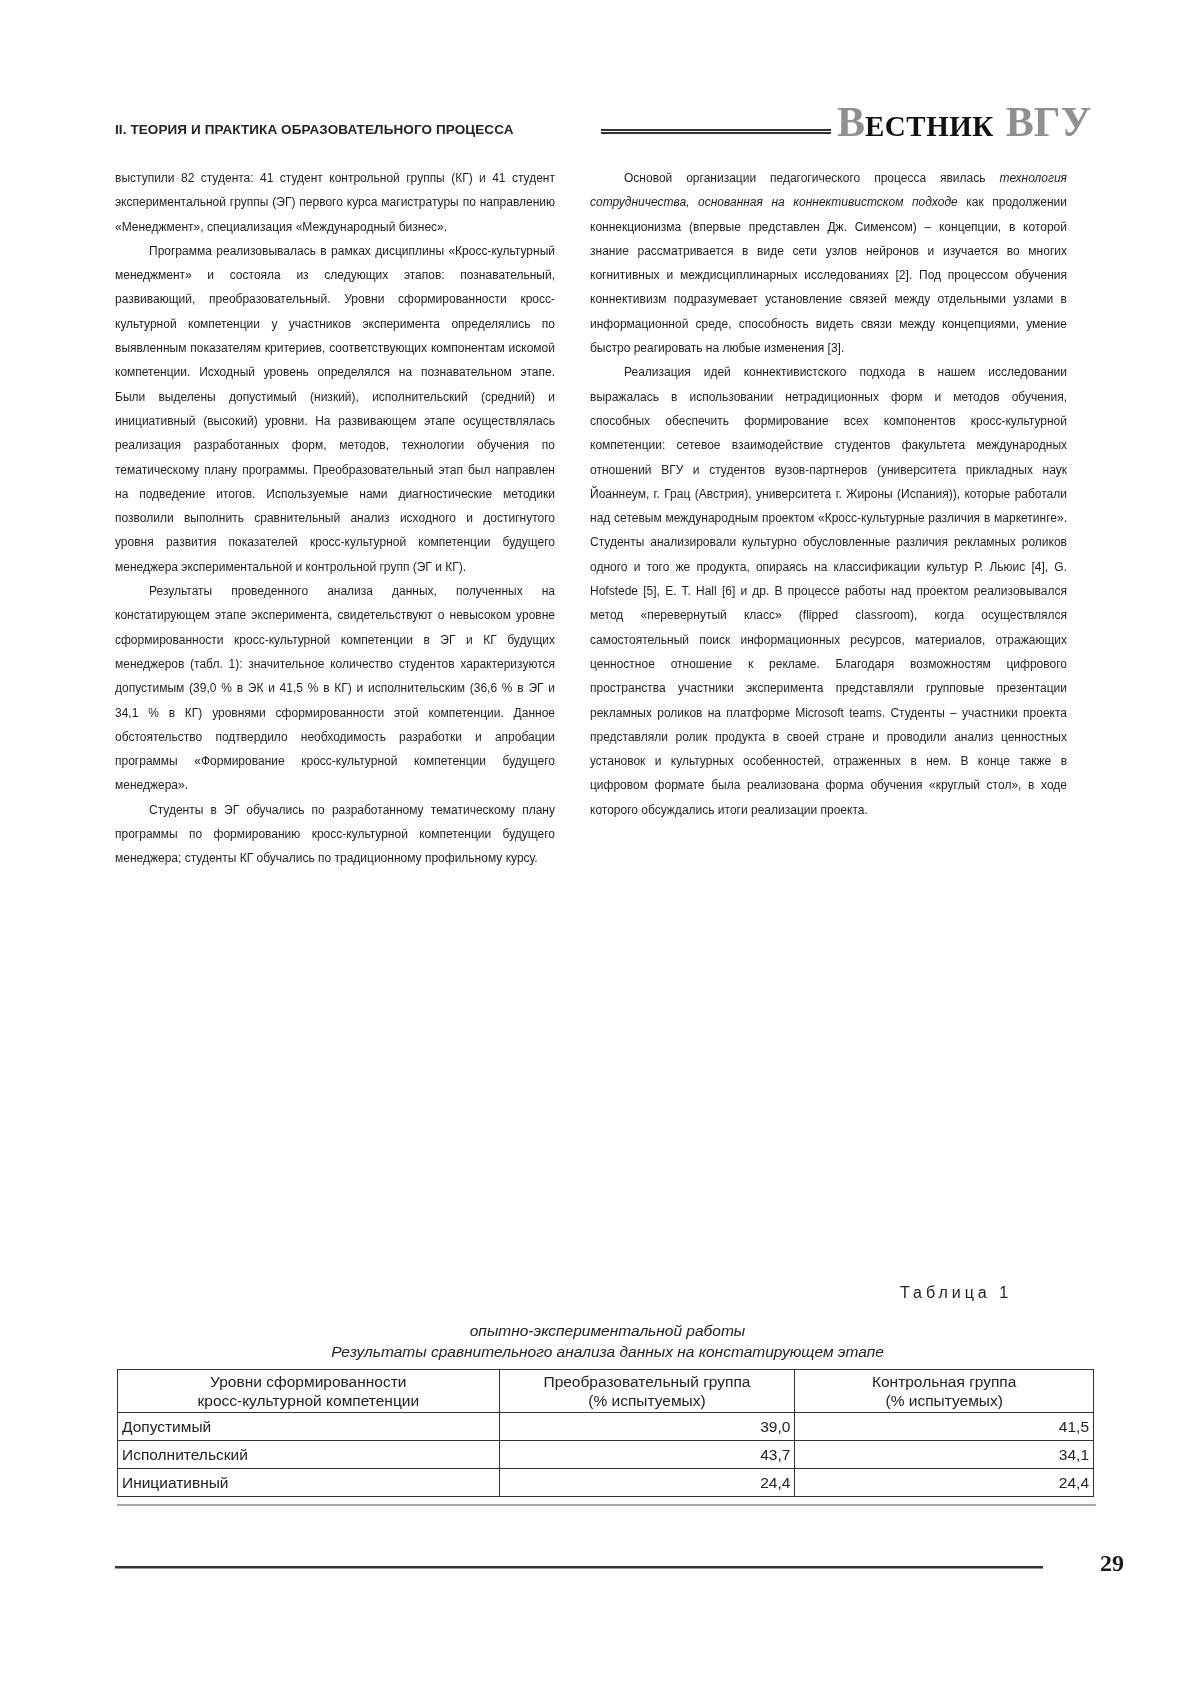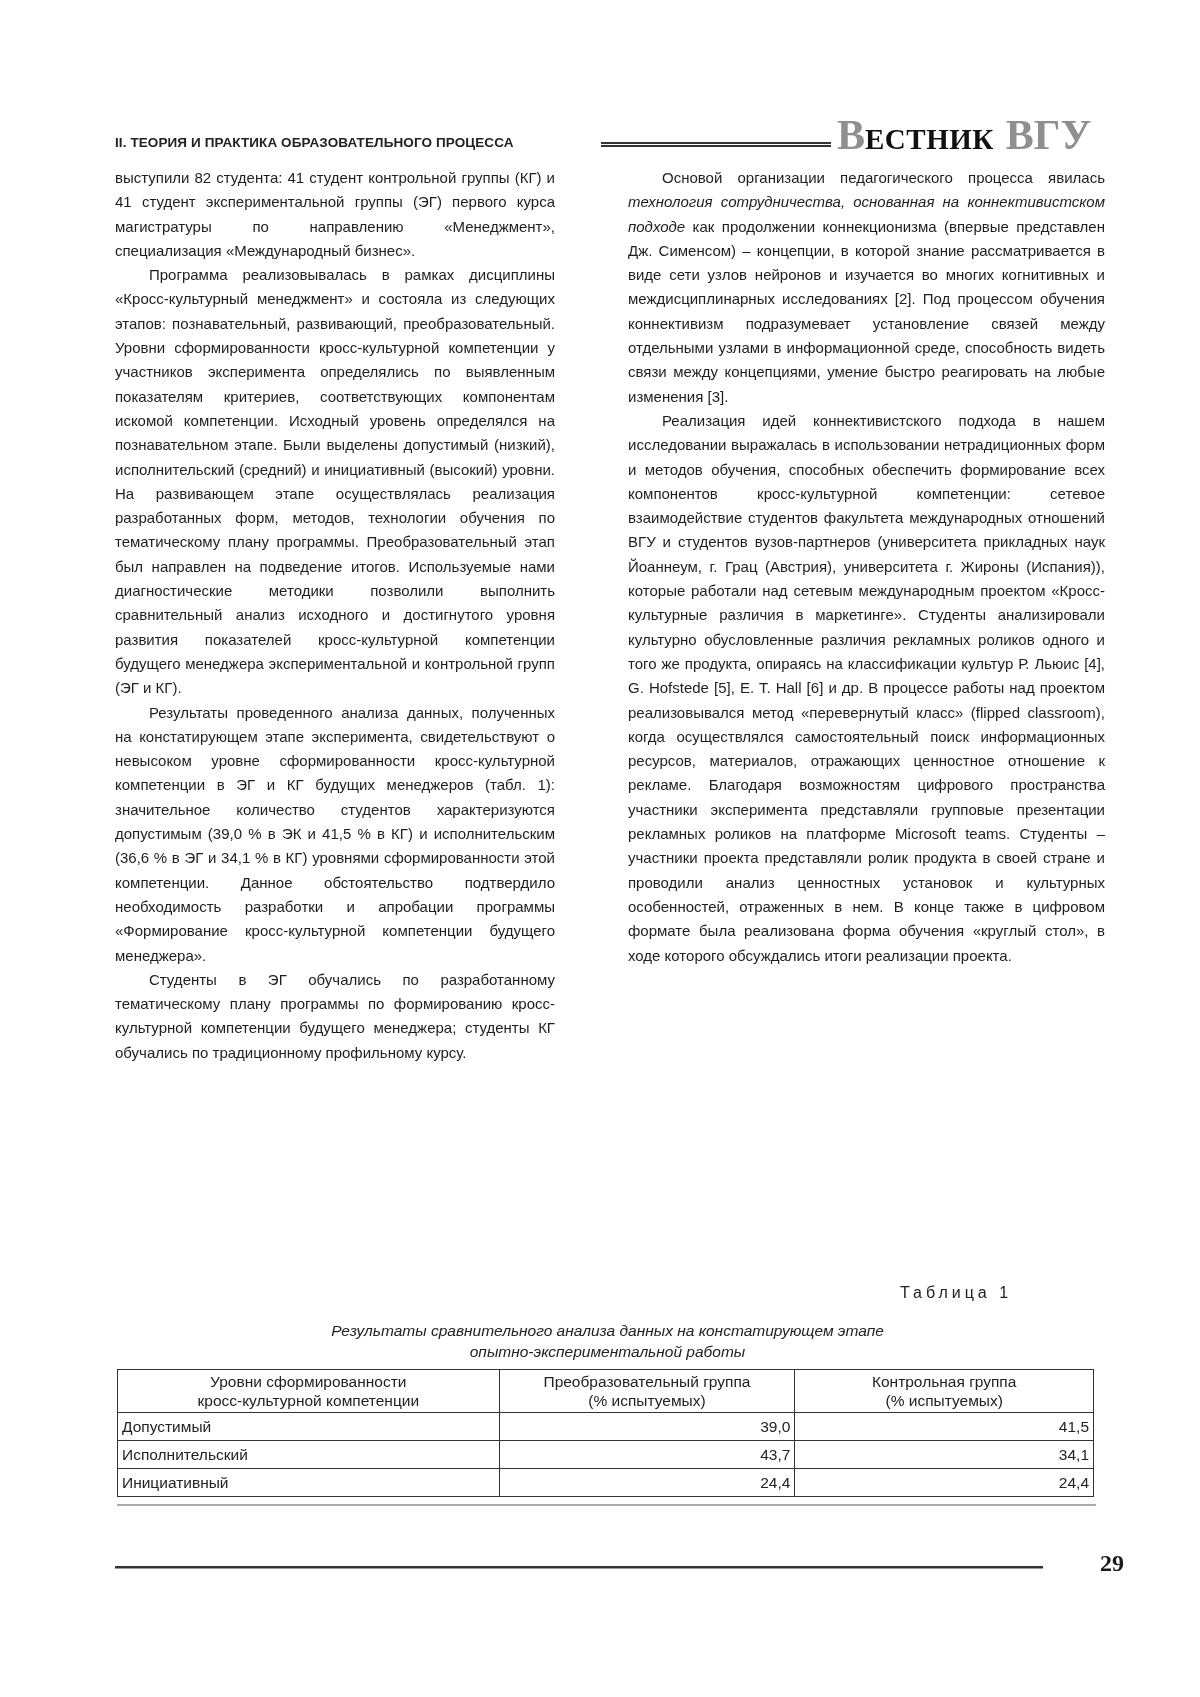--- a/index.html
+++ b/index.html
@@ -1,35 +1,35 @@
 <!DOCTYPE html>
 <html><head>
 <meta charset="utf-8">
 <style>
   html, body { margin: 0; padding: 0; background: #ffffff; }
   body { width: 1200px; height: 1697px; position: relative; overflow: hidden;
          font-family: "Liberation Sans", sans-serif; color: #1e1e1e; }
 
   
-  .header { position: absolute; left: 115px; top: 113px; width: 985px; height: 48px; }
+  .header { position: absolute; left: 115px; top: 100px; width: 985px; height: 48px; }
   .header .section { position: absolute; left: 0; top: 22px; font-size: 13.5px; font-weight: bold;
                      letter-spacing: 0.1px; white-space: nowrap; color: #222; }
   .header .rule { position: absolute; left: 486px; top: 29px; width: 230px; height: 7px; }
   .header .rule span { display: block; height: 1.5px; background: #333; margin-bottom: 1.5px; }
   .header .logo { position: absolute; left: 722px; top: 0; white-space: nowrap;
                   font-family: "Liberation Serif", serif; font-weight: bold; }
   .logo .big { font-size: 42px; color: #8f8f8f; line-height: 44px; }
   .logo .small { font-size: 29px; color: #111; letter-spacing: 0.5px; }
   .logo .gap { display: inline-block; width: 12px; }
 
   
-  .col { position: absolute; top: 166px; width: 440px; font-size: 15px; line-height: 24.3px;
+  .col { position: absolute; top: 166px; width: 440px; font-size: 12px; line-height: 24.3px;
          text-align: justify; hyphens: manual; }
   .col.left { left: 115px; }
-  .col.right { left: 628px; width: 477px; }
+  .col.right { left: 590px; width: 477px; }
   .col p { margin: 0; }
   .col p.indent { text-indent: 34px; }
   .col em { font-style: italic; }
 
   
   .table-label { position: absolute; left: 900px; top: 1284px; width: 195px; text-align: left;
                  font-size: 16px; letter-spacing: 4px; color: #222; }
   .table-caption { position: absolute; left: 115px; top: 1320px; width: 985px; text-align: center;
                    font-style: italic; font-size: 15.5px; line-height: 21px; color: #222; }
   table.data { position: absolute; left: 117px; top: 1369px; width: 977px; border-collapse: collapse;
@@ -70,22 +70,22 @@
   <p class="indent">Студенты в ЭГ обучались по разработанному тематическому плану программы по формированию кросс-культурной компетенции будущего менеджера; студенты КГ обучались по традиционному профильному курсу.</p>
 </div>
 
 <div class="col right">
   <p class="indent"><span>Основой организации педагогического процесса явилась </span><em>технология сотрудничества, основанная на коннективистском подходе</em><span> как продолжении коннекционизма (впервые представлен Дж. Сименсом) – концепции, в которой знание рассматривается в виде сети узлов нейронов и изучается во многих когнитивных и междисциплинарных исследованиях [2]. Под процессом обучения коннективизм подразумевает установление связей между отдельными узлами в информационной среде, способность видеть связи между концепциями, умение быстро реагировать на любые изменения [3].</span></p>
   <p class="indent">Реализация идей коннективистского подхода в нашем исследовании выражалась в использовании нетрадиционных форм и методов обучения, способных обеспечить формирование всех компонентов кросс-культурной компетенции: сетевое взаимодействие студентов факультета международных отношений ВГУ и студентов вузов-партнеров (университета прикладных наук Йоаннеум, г. Грац (Австрия), университета г. Жироны (Испания)), которые работали над сетевым международным проектом «Кросс-культурные различия в маркетинге». Студенты анализировали культурно обусловленные различия рекламных роликов одного и того же продукта, опираясь на классификации культур Р. Льюис [4], G. Hofstede [5], E. T. Hall [6] и др. В процессе работы над проектом реализовывался метод «перевернутый класс» (flipped classroom), когда осуществлялся самостоятельный поиск информационных ресурсов, материалов, отражающих ценностное отношение к рекламе. Благодаря возможностям цифрового пространства участники эксперимента представляли групповые презентации рекламных роликов на платформе Microsoft teams. Студенты – участники проекта представляли ролик продукта в своей стране и проводили анализ ценностных установок и культурных особенностей, отраженных в нем. В конце также в цифровом формате была реализована форма обучения «круглый стол», в ходе которого обсуждались итоги реализации проекта.</p>
 </div>
 
 <div class="table-label">Таблица 1</div>
 <div class="table-caption">
+  <div>опытно-экспериментальной работы</div>
   <div>Результаты сравнительного анализа данных на констатирующем этапе</div>
-  <div>опытно-экспериментальной работы</div>
 </div>
 
 <table class="data">
   <colgroup>
       <col class="c1">
       <col class="c2">
       <col class="c3">
     </colgroup>
   <thead>
     <tr>

